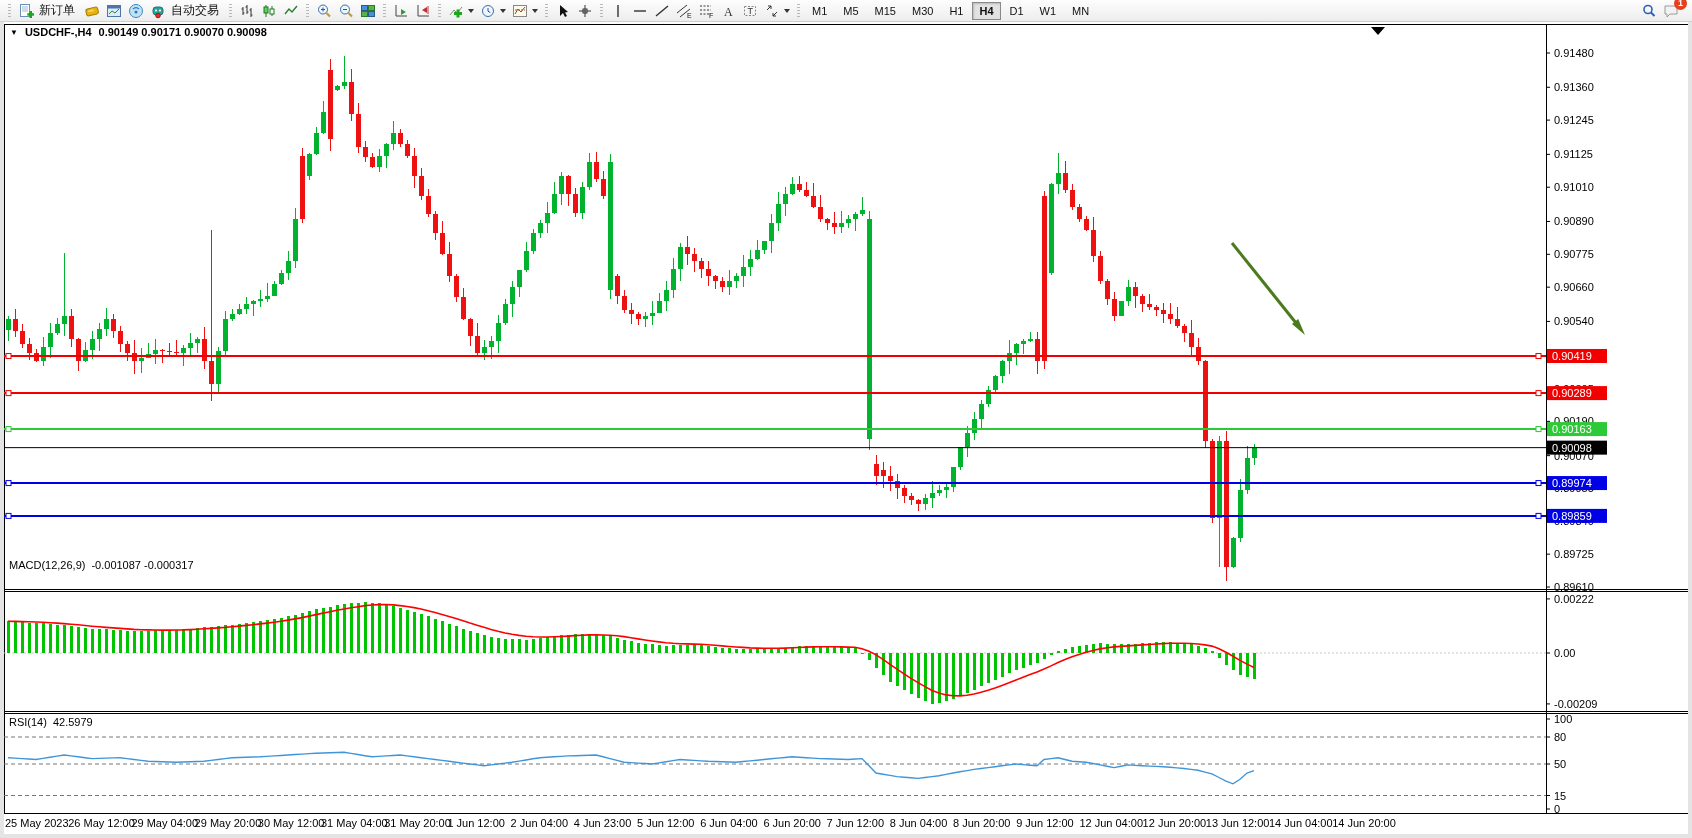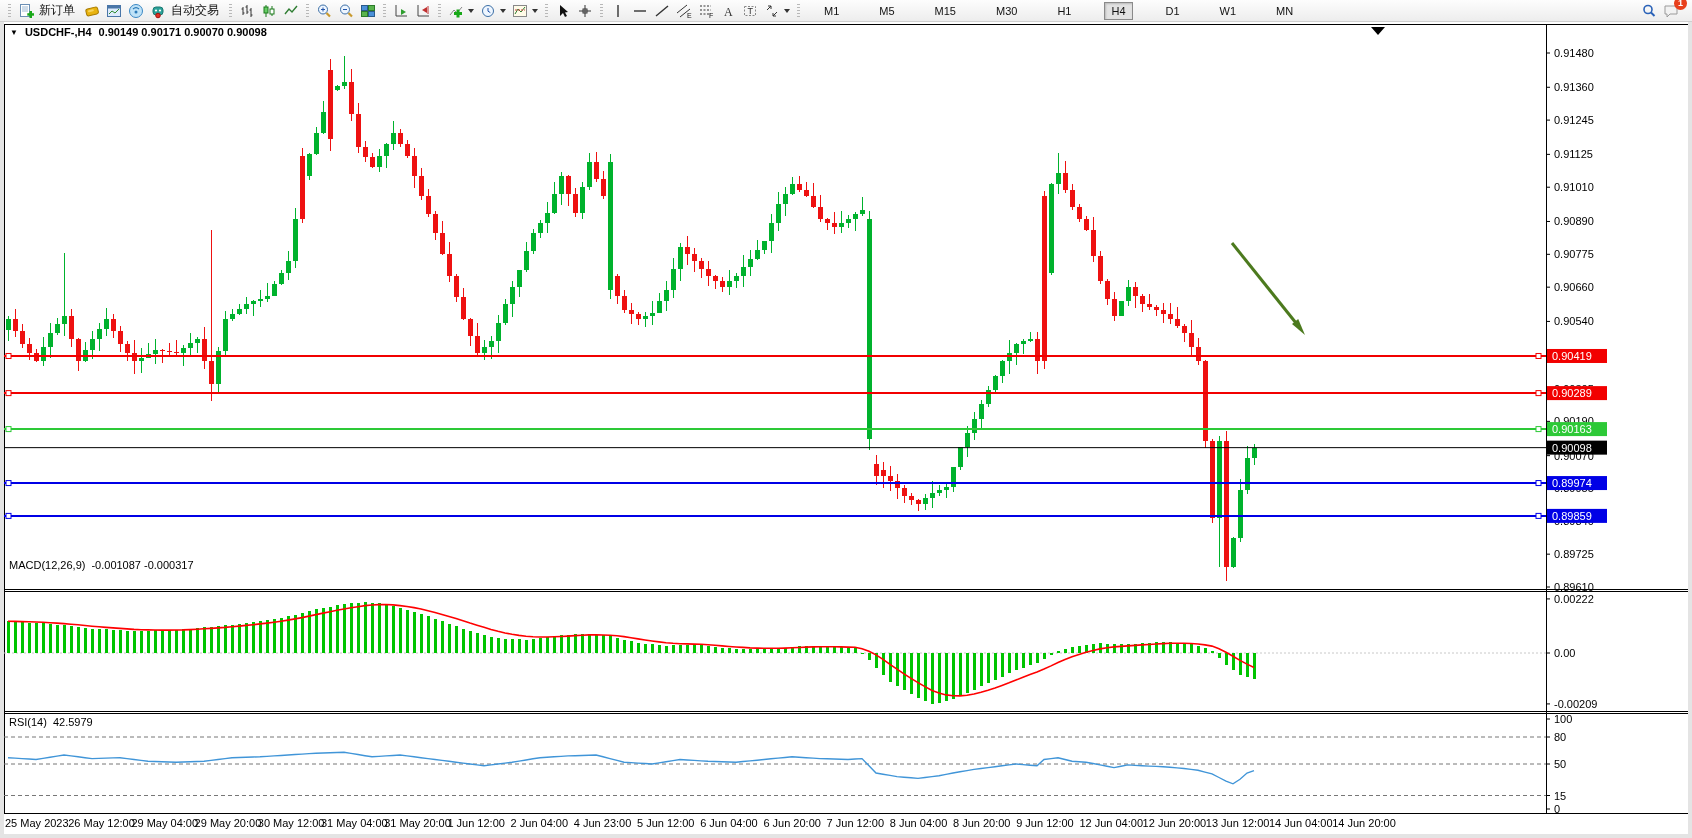--- a/index.html
+++ b/index.html
@@ -9,22 +9,22 @@
   .toolbar{position:absolute;top:0;left:0;right:0;height:21px;
     background:linear-gradient(#fdfdfd,#ededed);display:flex;align-items:center;
     padding:0 4px;border-bottom:1px solid #cfcfcf;z-index:10;justify-content:center;}
   .tbtn{height:19px;display:flex;align-items:center;justify-content:center;
     padding:0 2px;margin:0 1px;gap:2px;cursor:default;}
   .tlabel{font-size:12px;color:#111;padding:0 3px;white-space:nowrap;}
   .grip{width:3px;height:14px;margin:0 4px;
     background:repeating-linear-gradient(180deg,#b8b8b8 0 1px,transparent 1px 3px);}
   .caret{width:0;height:0;border-left:3px solid transparent;border-right:3px solid transparent;
     border-top:4px solid #333;margin-left:2px;}
-  .tf{font-size:11px;color:#111;padding:2px 6px;margin:0 13px;border:1px solid transparent;}
-  .tf.active{border:1px solid #8a8a8a;background:#e2e2e2;box-shadow:inset 1px 1px 2px rgba(0,0,0,.18);}
+  .tf{font-size:11px;color:#111;padding:2px 6px;margin:0 1px;border:1px solid transparent;}
+  .tf.active{border:1px solid #8a8a8a;background:#e2e2e2;box-shadow:inset 1px 1px 2px rgba(0,0,0,.18);font-weight:bold;}
   .spacer{flex:1;}
   .badge{position:absolute;top:-4px;right:-5px;background:#e8401c;color:#fff;font-size:9px;
     border-radius:7px;min-width:13px;height:13px;line-height:13px;text-align:center;font-weight:bold;}
   .chatwrap{position:relative;}
   
   .chart-window{position:absolute;top:21px;left:0;right:0;bottom:0;background:#fff;
     border-top:1px solid #9a9a9a;border-left:4px solid #e4e4e4;border-right:4px solid #e4e4e4;
     border-bottom:4px solid #e4e4e4;}
   #chart-svg{position:absolute;left:0;top:2px;z-index:1;}
   .chart-title{position:absolute;left:6px;top:4px;z-index:3;font-size:11px;font-weight:600;

